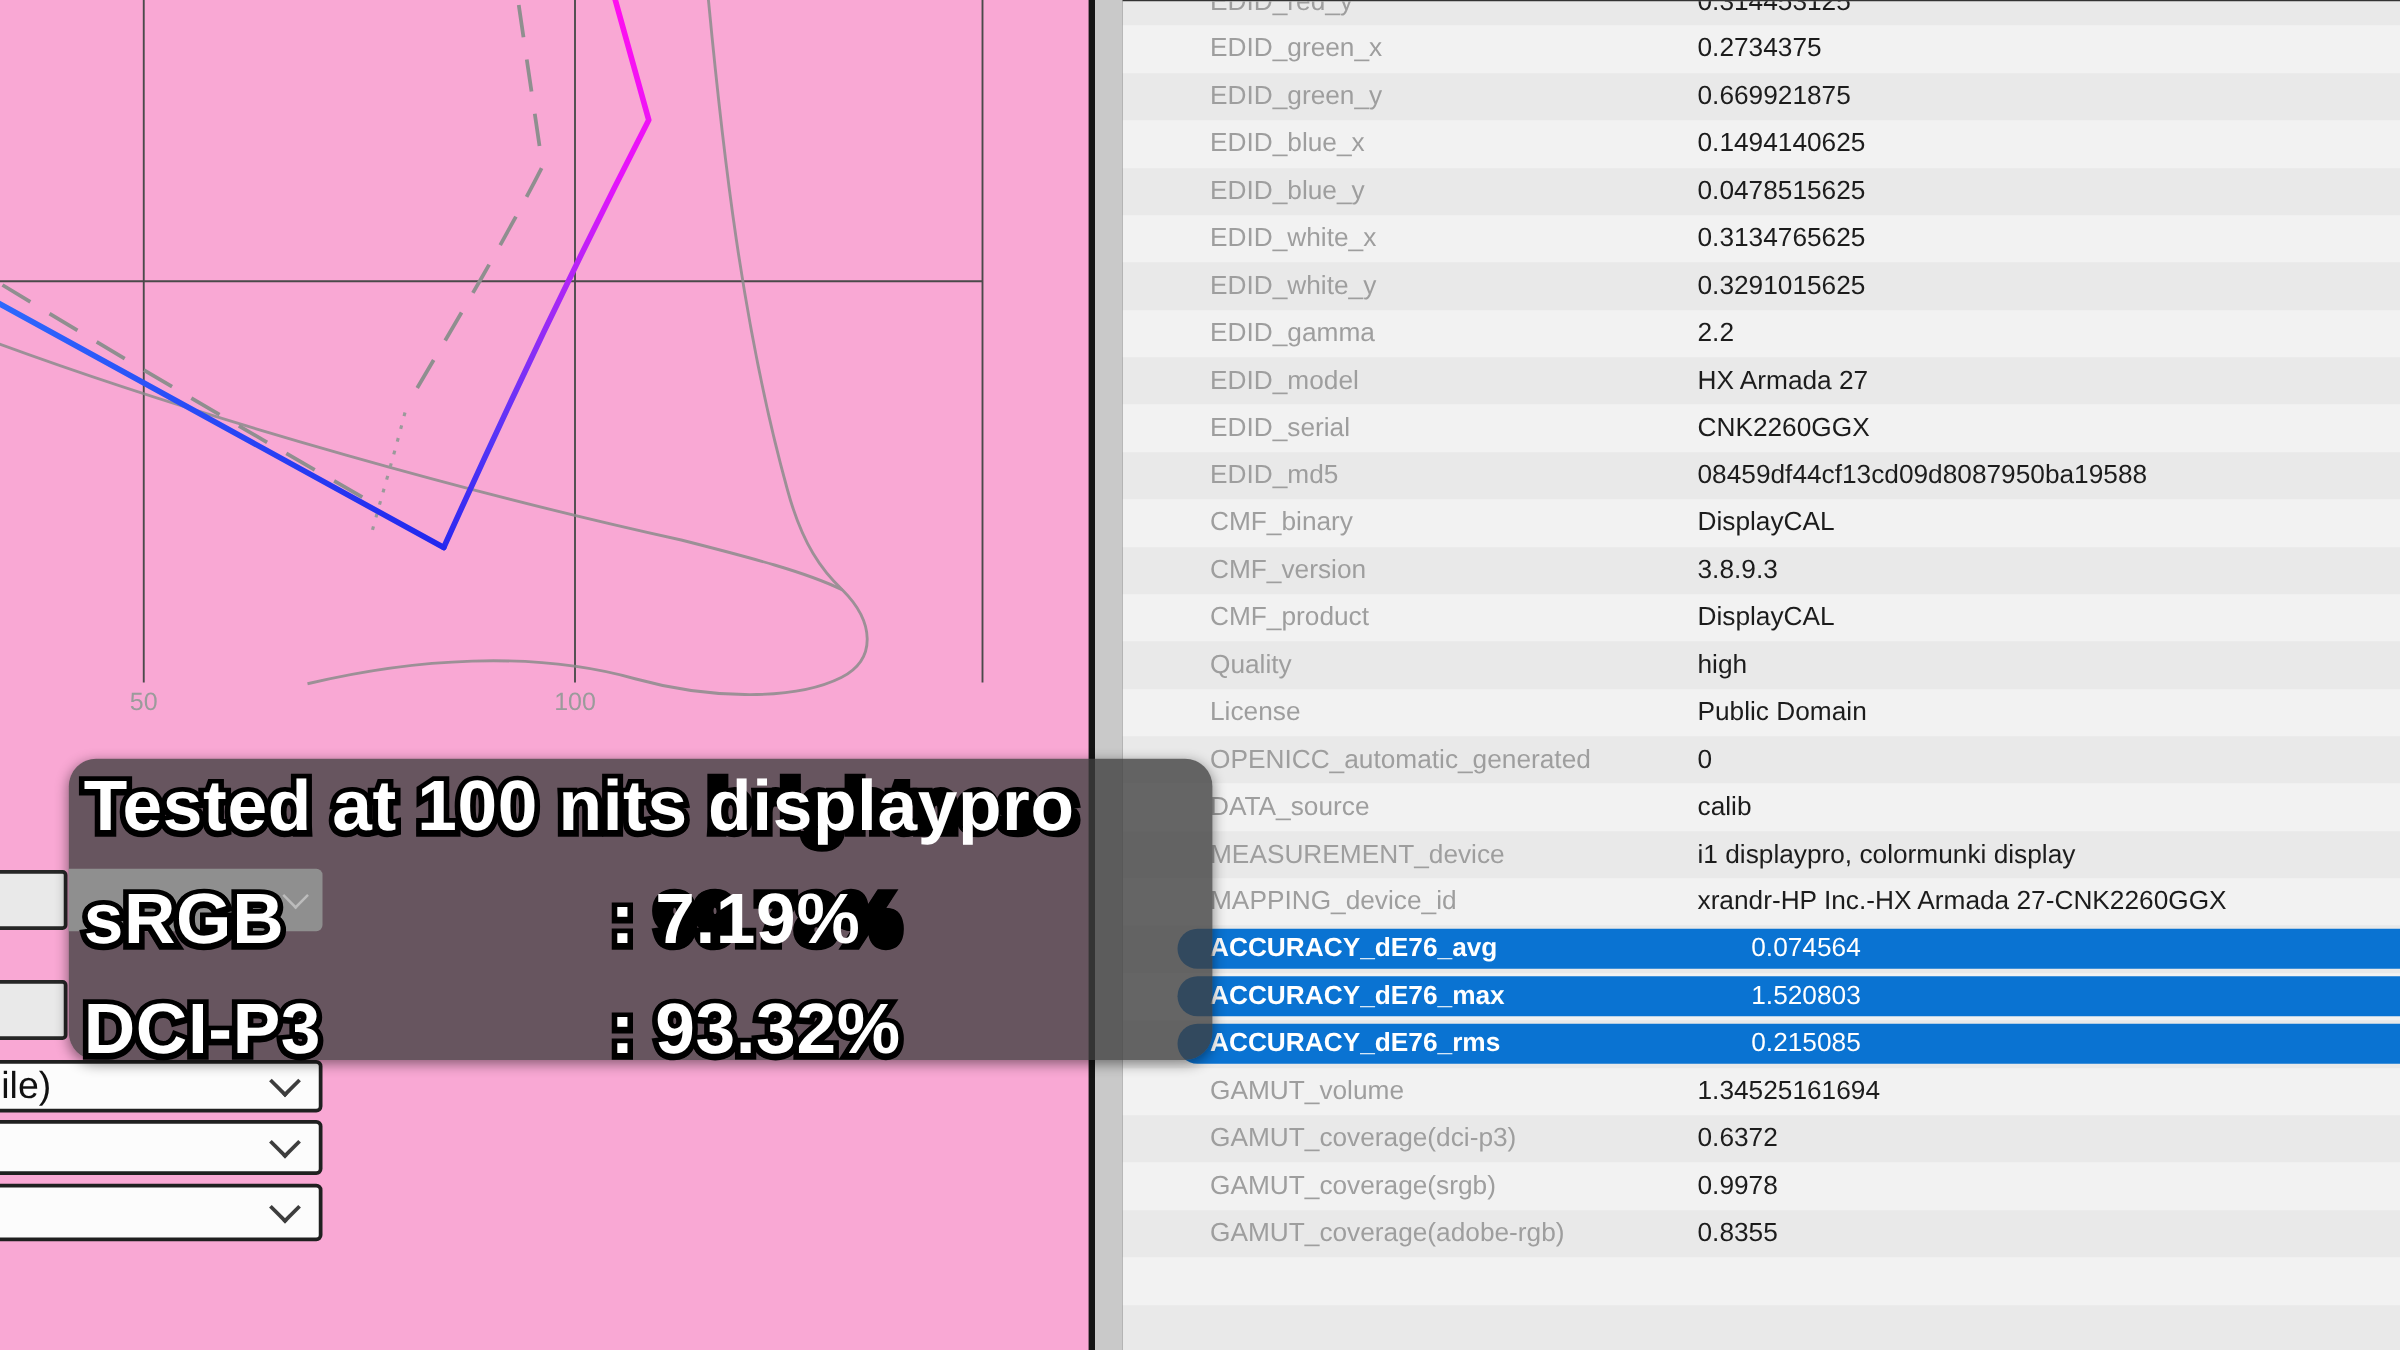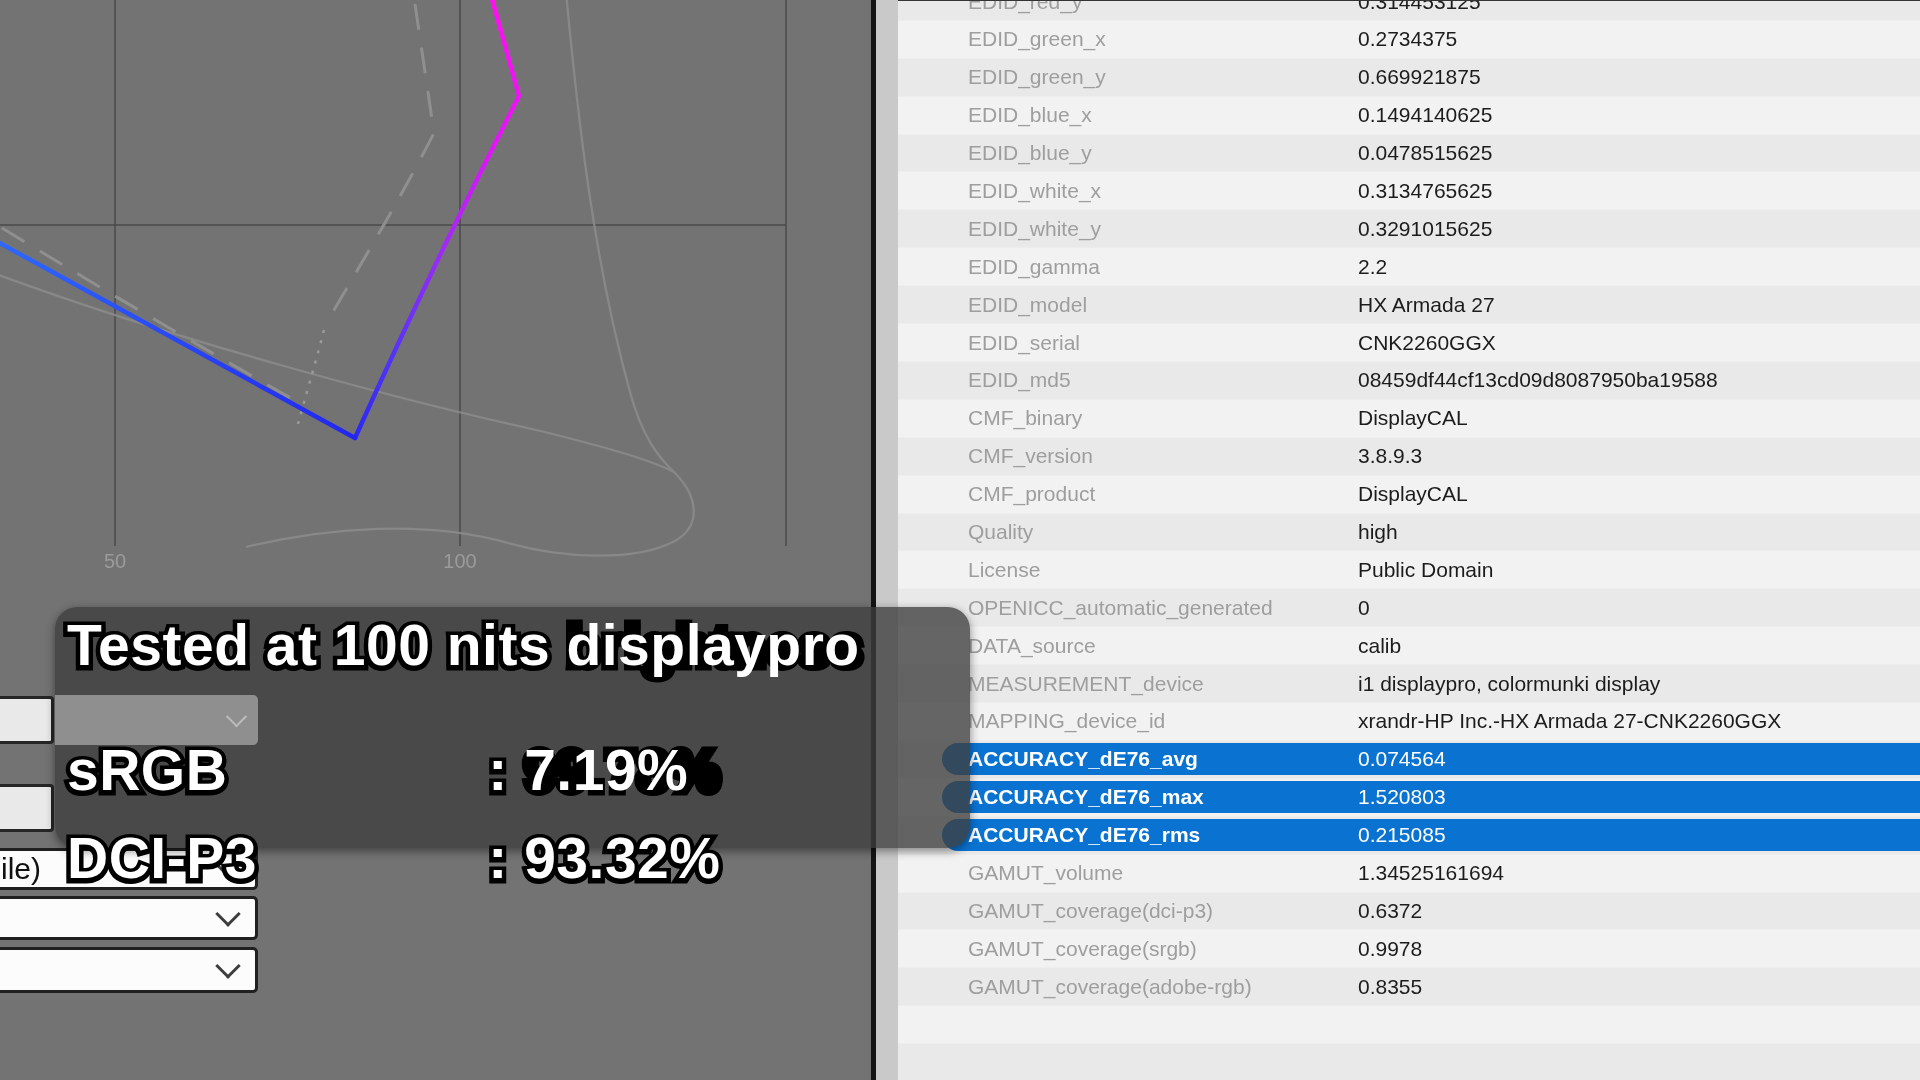--- a/index.html
+++ b/index.html
@@ -1,35 +1,35 @@
 <!DOCTYPE html>
 <html><head>
 <meta charset="utf-8">
 <style>
   html,body{margin:0;padding:0;background:#202020;}
   #app{position:relative;width:1920px;height:1080px;overflow:hidden;
        font-family:"Liberation Sans","DejaVu Sans",sans-serif;background:#333333;}
 
   
-  #chart-region{position:absolute;left:0;top:0;width:871px;height:1080px;background:#737373;}
+  #chart-region{position:absolute;left:0;top:0;width:871px;height:1080px;background:#f9a8d4;}
   #separator{position:absolute;left:871px;top:0;width:5px;height:1080px;background:#141414;}
   #scroll-strip{position:absolute;left:876px;top:0;width:22px;height:1080px;background:#c9c9c9;}
 
   
   #props-panel{position:absolute;left:898px;top:1px;right:0;height:1080px;
     background:repeating-linear-gradient(180deg,#e9e9e9 0px,#e9e9e9 37.9px,#f2f2f2 37.9px,#f2f2f2 75.8px);
     background-position:0 -18.45px;overflow:hidden;}
   #prop-rows{position:absolute;left:0;top:-18.45px;right:0;}
   .prow{position:relative;height:37.9px;font-size:21px;line-height:37.9px;white-space:nowrap;}
   .prow .k{position:absolute;left:70px;top:0;color:#9e9e9e;z-index:2;}
   .prow .v{position:absolute;left:460px;top:0;color:#1c1c1c;z-index:2;}
   .prow.hl .pill{position:absolute;left:44px;right:0;top:3px;bottom:3px;
     background:#0a73d2;border-radius:17px 0 0 17px;z-index:1;}
   .prow.hl .k{color:#ffffff;font-weight:600;}
-  .prow.hl .v{color:#ffffff;}
+  .prow.hl .v{color:#ffffff;margin-left:43px;}
 
   
   #gamut-svg{position:absolute;left:0;top:0;}
   .tick{fill:#9b9b9b;font-size:20px;font-family:"Liberation Sans",sans-serif;}
 
   
   .combo{position:absolute;background:#fcfcfc;border:3px solid #202020;border-radius:5px;box-sizing:border-box;}
   .combo .txt{position:absolute;left:10px;top:50%;transform:translateY(-50%);
     font-size:30px;color:#111;}
   .chev{position:absolute;right:18px;top:50%;width:15px;height:15px;
@@ -42,21 +42,21 @@
     background:#8f8f8f;border-radius:0 5px 5px 0;z-index:6;}
   #combo-srgb .chev{border-color:#bcbcbc;width:13px;height:13px;border-width:2.5px;right:14px;}
 
   
   #overlay{position:absolute;left:55px;top:607px;width:915px;height:241px;
     background:rgba(62,62,62,0.78);border-radius:22px;z-index:5;
     box-shadow:0 3px 10px rgba(0,0,0,0.45);}
   #overlay-text{position:absolute;left:55px;top:607px;width:915px;height:241px;z-index:7;
     color:#fff;font-weight:bold;pointer-events:none;}
   .ol-line{position:absolute;left:12px;white-space:nowrap;font-size:57px;letter-spacing:0.5px;}
-  .ol-label{display:inline-block;width:405px;margin-top:35px;}
+  .ol-label{display:inline-block;width:405px;}
   .otext{position:relative;z-index:0;color:#fff;}
   .otext::before{content:attr(data-text);position:absolute;left:0;top:0;z-index:-1;color:#000;
     -webkit-text-stroke:9px #000;
     text-shadow:-3px -3px 0 #000,3px -3px 0 #000,-3px 3px 0 #000,3px 3px 0 #000,
                 -4px 0 0 #000,4px 0 0 #000,0 -4px 0 #000,0 4px 0 #000;}
 </style>
 </head>
 <body>
 
 <div id="app">

